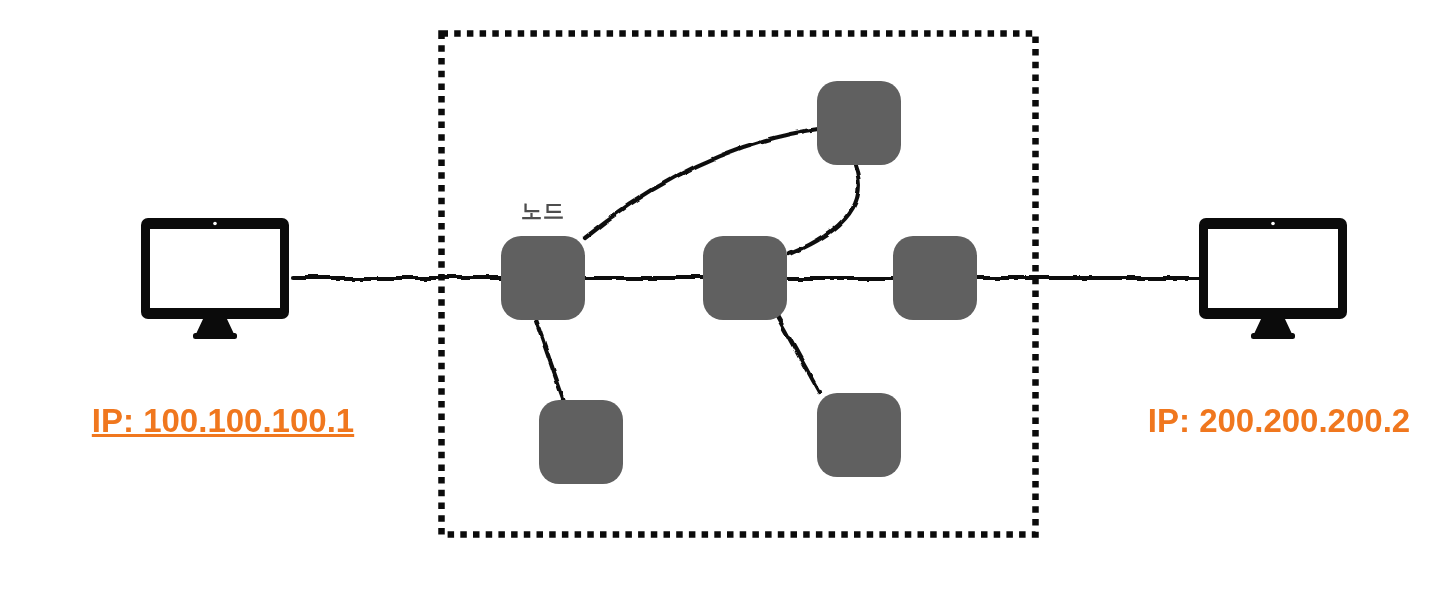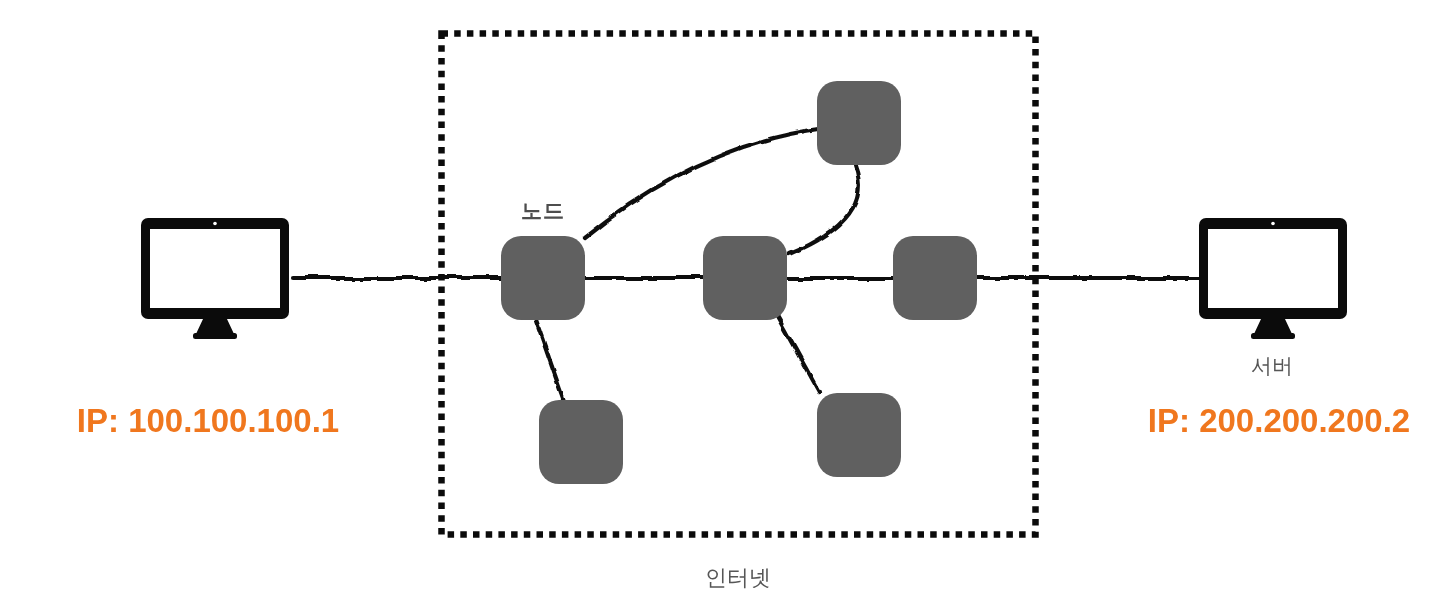--- a/index.html
+++ b/index.html
@@ -68,21 +68,21 @@
   .ip-label {
     position: absolute;
     width: 380px;
     text-align: center;
     font-size: 33px;
     font-weight: 700;
     color: #f0771e;
     top: 402px;
     white-space: nowrap;
   }
-  .ip-client { left: 2px; }
+  .ip-client { left: 17px; text-decoration: underline; }
   .ip-server { left: 1073px; }
 
   .internet-label {
     position: absolute;
     left: 622px; top: 563px;
     width: 200px;
     text-align: center;
     font-size: 22px;
     color: #565656;
   }
@@ -129,20 +129,18 @@
   </svg>
 
   <svg class="monitor monitor-server" viewBox="0 0 148 122" xmlns="http://www.w3.org/2000/svg">
     <rect x="0" y="0" width="148" height="101" rx="7" fill="#0b0b0b"></rect>
     <rect x="9" y="11" width="130" height="79" fill="#ffffff"></rect>
     <circle cx="74" cy="5.5" r="1.8" fill="#ffffff"></circle>
     <polygon points="62,101 86,101 93,116 55,116" fill="#0b0b0b"></polygon>
     <rect x="52" y="115" width="44" height="6" rx="2.5" fill="#0b0b0b"></rect>
   </svg>
 
-  <div class="host-label host-label-server">서버</div>
 
   <div class="ip-label ip-client">IP: 100.100.100.1</div>
   <div class="ip-label ip-server">IP: 200.200.200.2</div>
 
-  <div class="internet-label">인터넷</div>
 
 </div>
 
 </body></html>

